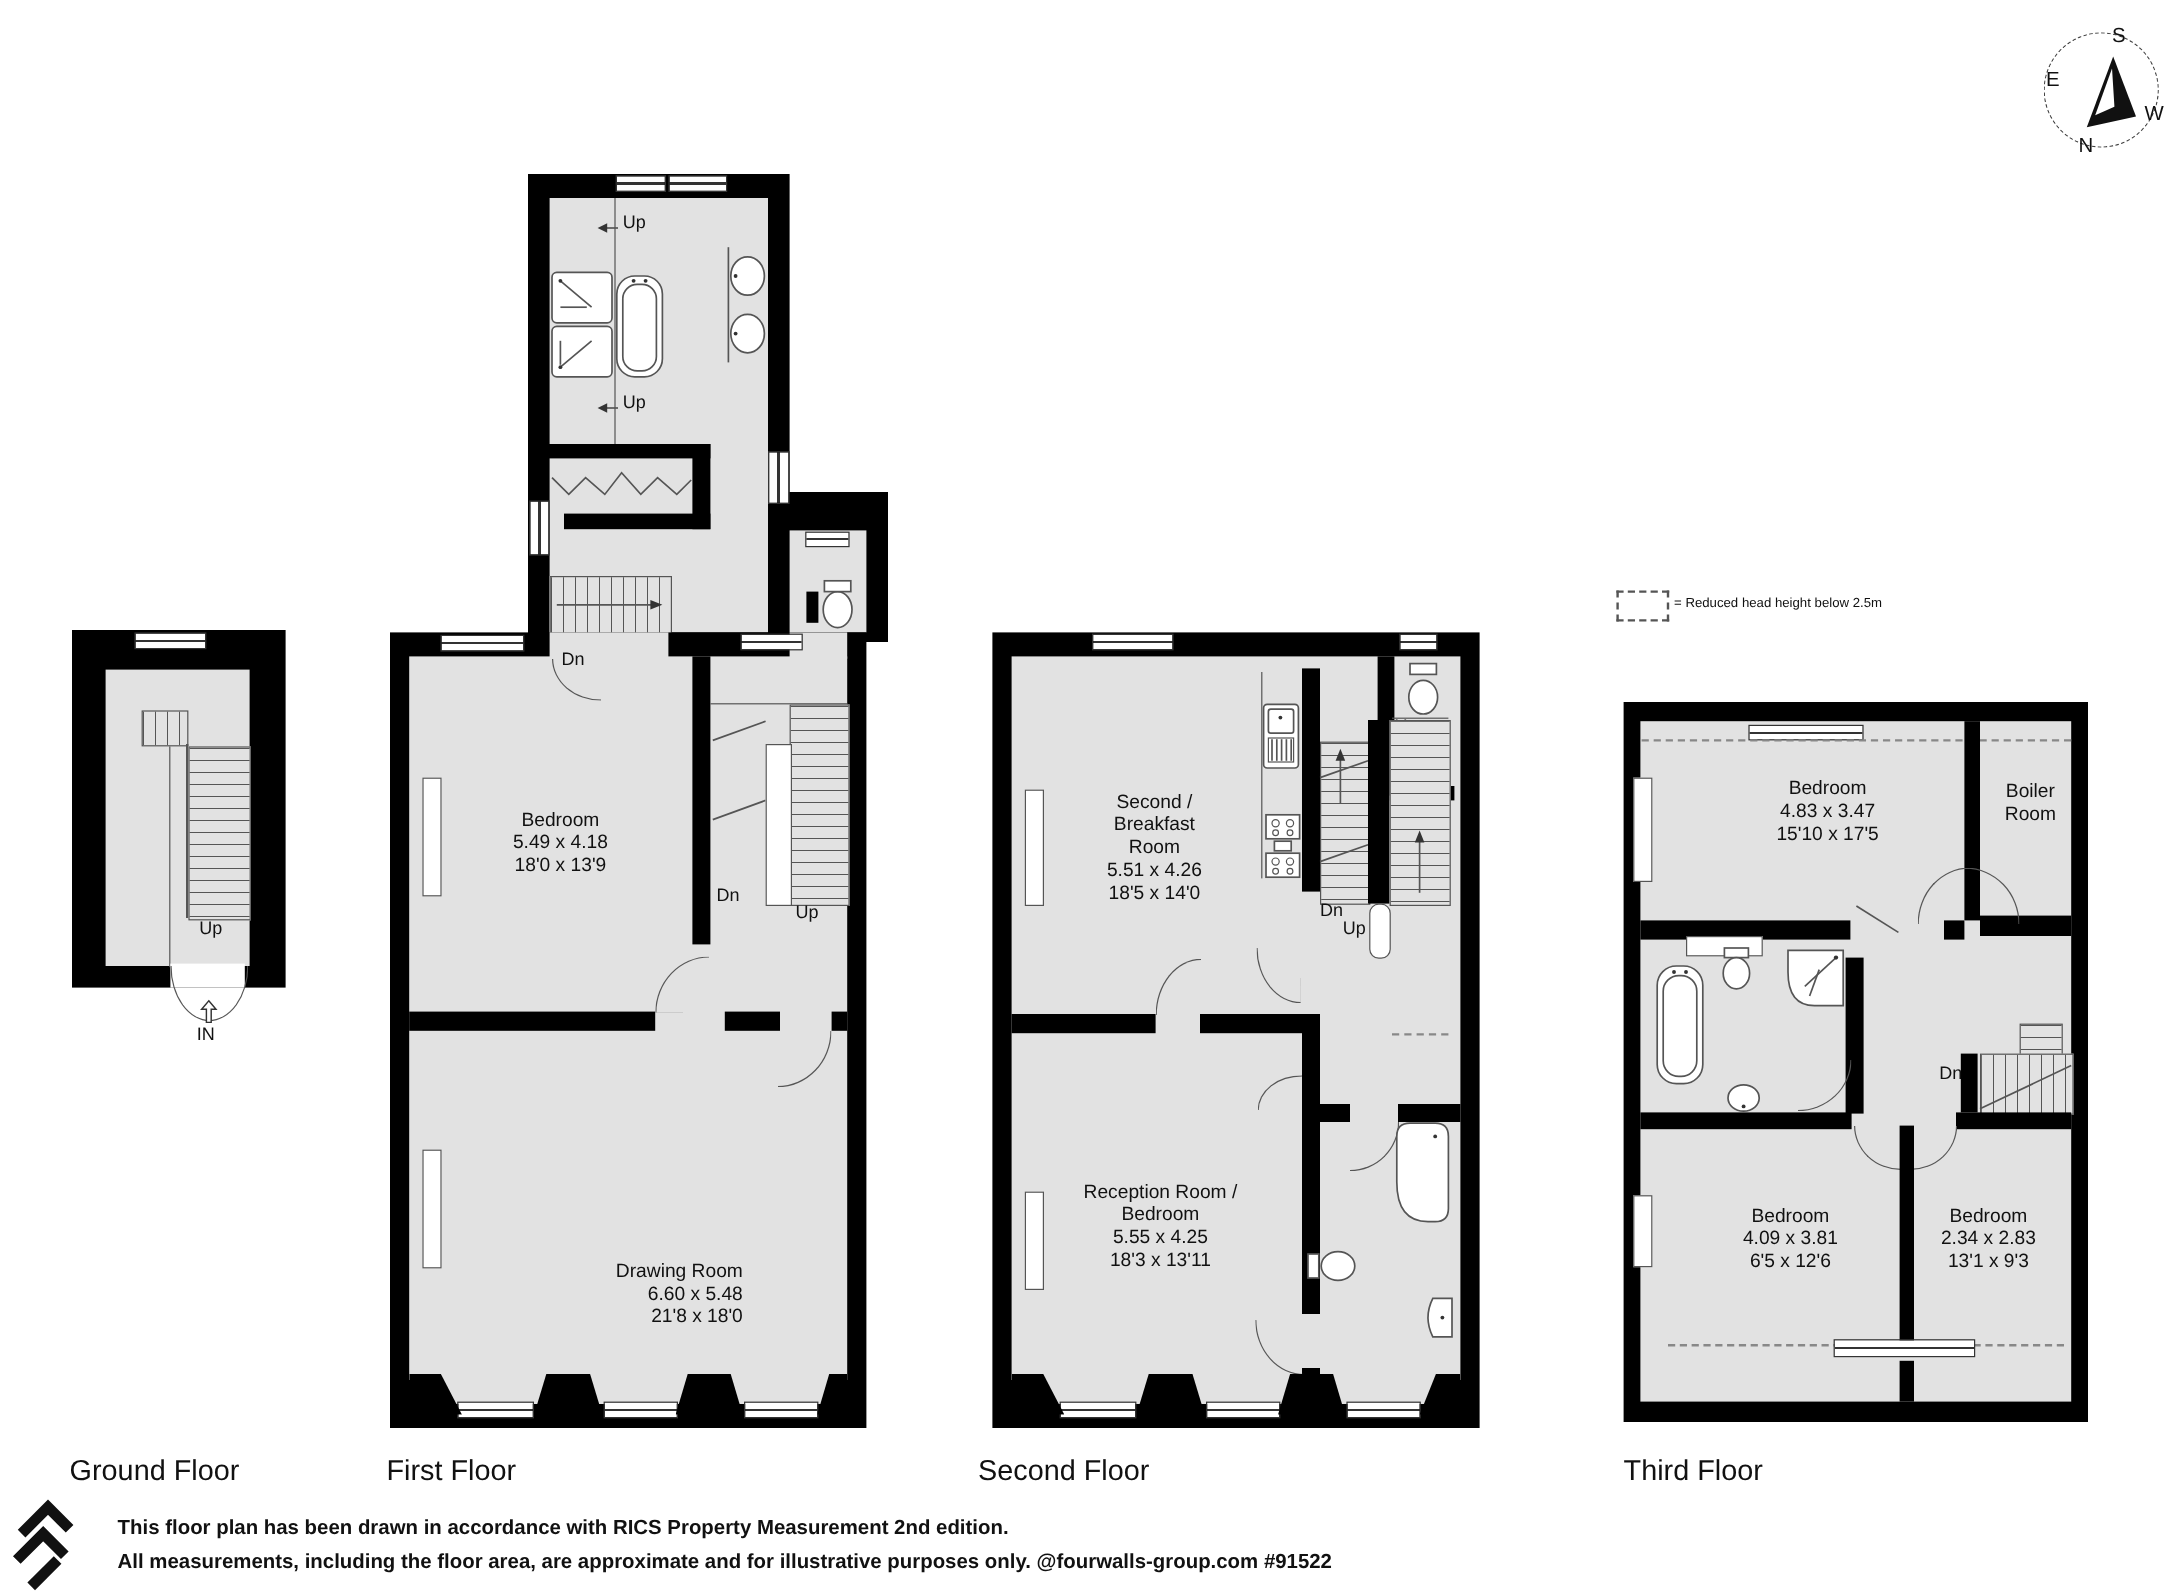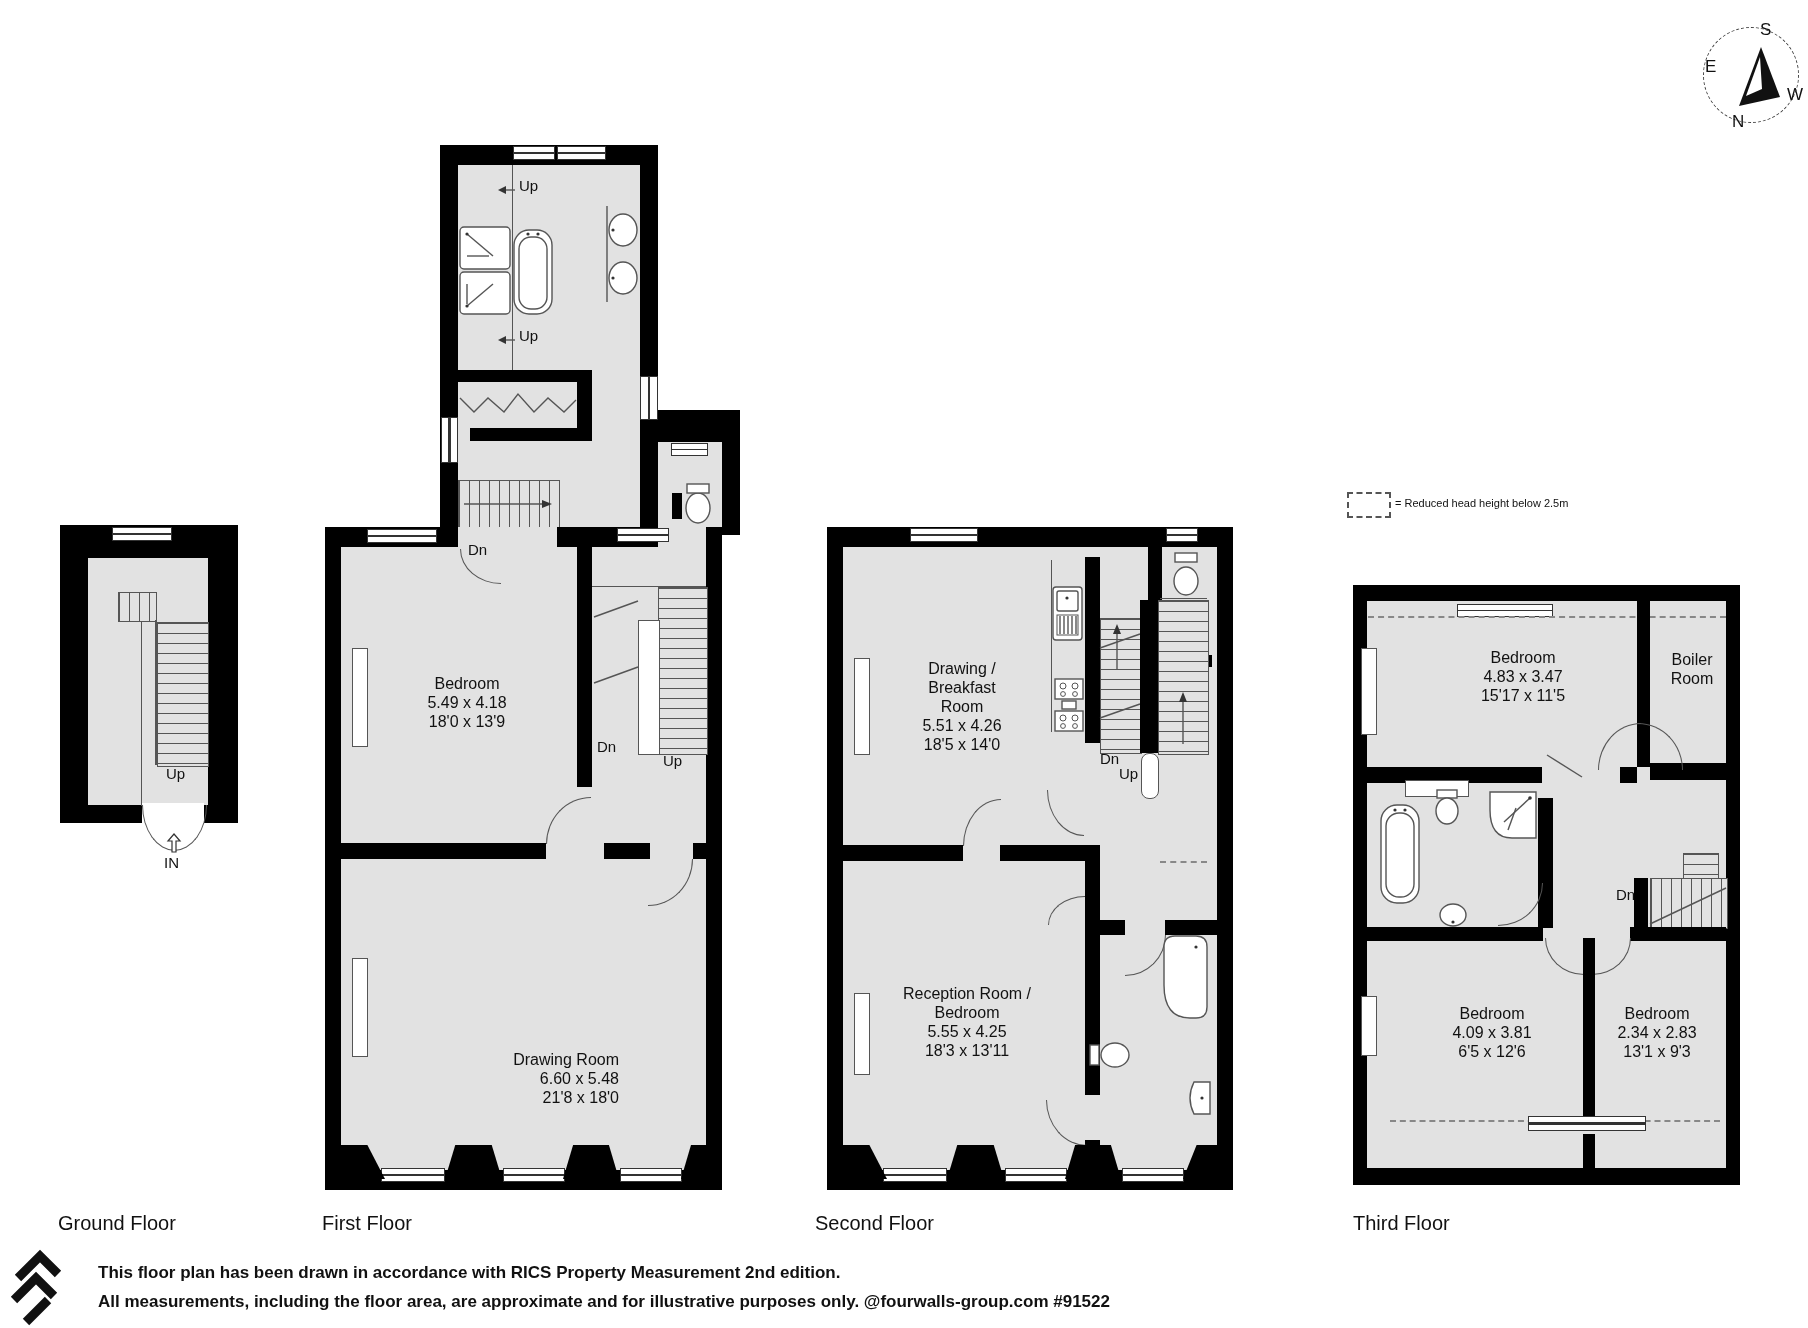--- a/index.html
+++ b/index.html
@@ -15,21 +15,21 @@
   .st{position:absolute;background-color:var(--floor,#e2e2e2);background-image:repeating-linear-gradient(to bottom,var(--line,#555) 0 1px,transparent 1px 10px);border:1px solid var(--line,#555);}
   .stv{position:absolute;background-color:var(--floor,#e2e2e2);background-image:repeating-linear-gradient(to right,var(--line,#555) 0 1px,transparent 1px 10px);border:1px solid var(--line,#555);}
   .arc{position:absolute;}
   .arc-br{border-right:1.4px solid var(--line,#555);border-bottom:1.4px solid var(--line,#555);border-bottom-right-radius:100% 100%;}
   .arc-bl{border-left:1.4px solid var(--line,#555);border-bottom:1.4px solid var(--line,#555);border-bottom-left-radius:100% 100%;}
   .arc-tl{border-left:1.4px solid var(--line,#555);border-top:1.4px solid var(--line,#555);border-top-left-radius:100% 100%;}
   .arc-tr{border-right:1.4px solid var(--line,#555);border-top:1.4px solid var(--line,#555);border-top-right-radius:100% 100%;}
   .dash{position:absolute;height:0;border-top:2px dashed #888;}
   .dashbox{position:absolute;border:2px dashed #555;background:#fff;}
   .title{position:absolute;font-size:21px;}
-  .ftitle{position:absolute;font-size:20px;}
+  .ftitle{position:absolute;font-size:24px;}
   .rlbl{position:absolute;font-size:16px;line-height:19px;text-align:center;}
   .sm{position:absolute;font-size:15px;}
   .legend{position:absolute;font-size:11px;}
   .foot{position:absolute;font-size:17px;font-weight:bold;}
   svg{position:absolute;overflow:visible;}
   svg line{stroke:#555;stroke-width:1.4;}
   svg .fx{fill:#fff;stroke:#555;stroke-width:1.4;}
   svg .dk{fill:#333;stroke:none;}
 </style>
 </head>
@@ -273,21 +273,21 @@
     <svg style="left:1090px;top:1038px;" width="42" height="32">
       <rect x="0" y="7" width="9" height="20" class="fx"></rect>
         <ellipse cx="25" cy="17" rx="14" ry="12" class="fx"></ellipse>
     </svg>
     <svg style="left:1184px;top:1080px;" width="28" height="36">
       <path d="M26,2 L10,2 Q2,18 10,34 L26,34 Z" class="fx"></path>
         <circle cx="18" cy="18" r="1.6" class="dk"></circle>
     </svg>
 
     <div class="rlbl" style="left:872px;top:659px;width:180px;">
-        <div>Drawing /</div>
+        <div>Second /</div>
         <div>Breakfast</div>
         <div>Room</div>
         <div>5.51 x 4.26</div>
         <div>18'5 x 14'0</div>
       </div>
     <div class="rlbl" style="left:877px;top:984px;width:180px;">
         <div>Reception Room /</div>
         <div>Bedroom</div>
         <div>5.55 x 4.25</div>
         <div>18'3 x 13'11</div>
@@ -369,21 +369,21 @@
     <div class="nw" style="left:1361px;top:648px;width:14px;height:85px;"></div>
     <div class="nw" style="left:1361px;top:996px;width:14px;height:58px;"></div>
 
     <div class="dash" style="left:1390px;top:1120px;width:193px;"></div>
     <div class="dash" style="left:1595px;top:1120px;width:125px;"></div>
     <div class="winh" style="left:1528px;top:1116px;width:116px;height:13px;"></div>
 
     <div class="rlbl" style="left:1433px;top:648px;width:180px;">
         <div>Bedroom</div>
         <div>4.83 x 3.47</div>
-        <div>15'17 x 11'5</div>
+        <div>15'10 x 17'5</div>
       </div>
     <div class="rlbl" style="left:1632px;top:650px;width:120px;">
         <div>Boiler</div>
         <div>Room</div>
       </div>
     <div class="rlbl" style="left:1402px;top:1004px;width:180px;">
         <div>Bedroom</div>
         <div>4.09 x 3.81</div>
         <div>6'5 x 12'6</div>
       </div>

